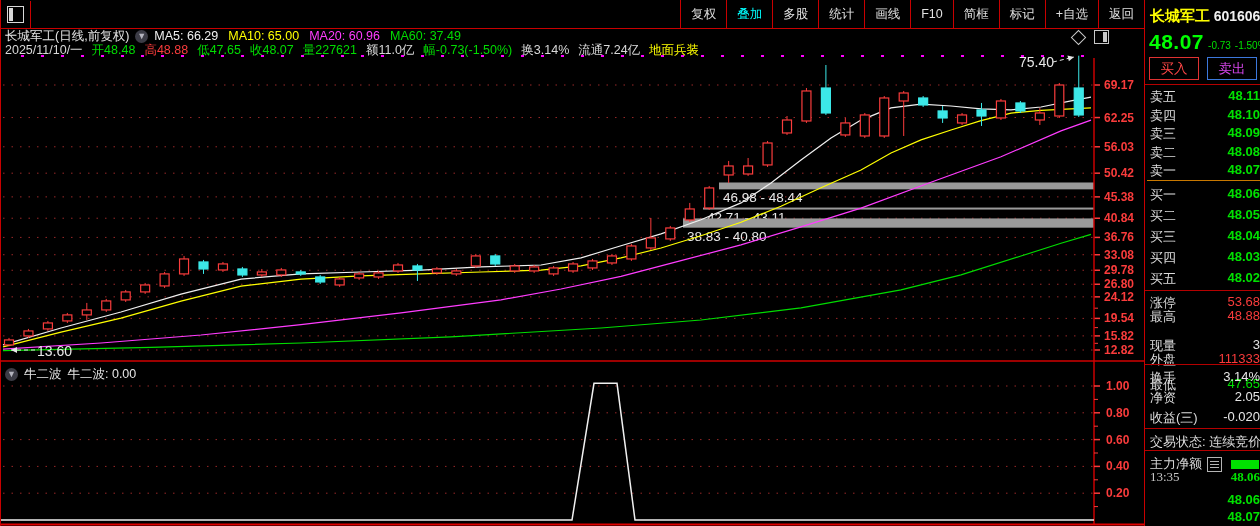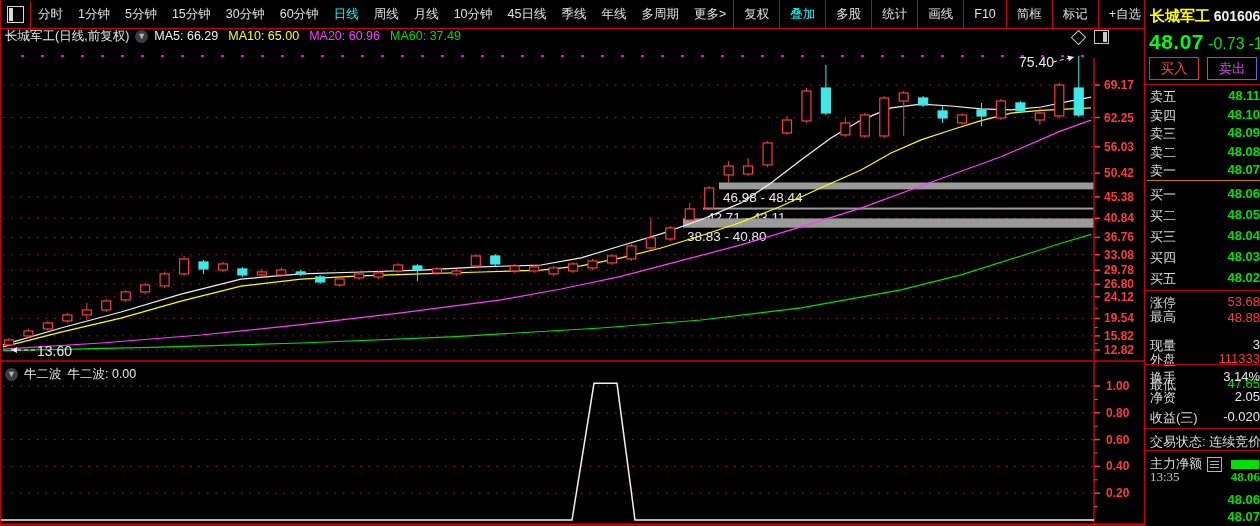--- a/index.html
+++ b/index.html
@@ -31,21 +31,21 @@
   
   .sub-label{position:absolute;left:4px;top:366px;display:flex;align-items:center;gap:6px;font-size:12.5px;color:#e6e6e6;}
   
   .rpanel{position:absolute;left:1143px;top:0;width:117px;height:526px;background:#000;
           border-left:1px solid #c80000;overflow:hidden;font-size:13px;}
   .rp-name{position:absolute;left:5px;top:7px;white-space:nowrap;}
   .rp-name .nm{color:#ffff00;font-size:15px;font-weight:bold;}
   .rp-name .cd{color:#f0f0f0;font-size:14px;font-weight:bold;}
   .rp-price{position:absolute;left:4px;top:30px;white-space:nowrap;}
   .rp-price .big{color:#00ff00;font-size:21px;font-weight:bold;letter-spacing:0.5px;}
-  .rp-price .chg{color:#00e100;font-size:16px;margin-left:4px;}
+  .rp-price .chg{color:#00e100;font-size:10px;margin-left:4px;}
   .rp-btns{position:absolute;left:4px;top:57px;display:flex;gap:8px;}
   .btn-buy,.btn-sell{width:48px;height:21px;display:flex;align-items:center;justify-content:center;
      font-size:13.5px;background:#000;cursor:pointer;}
   .btn-buy{border:1px solid #e03232;color:#ff4646;}
   .btn-sell{border:1px solid #3c78dc;color:#d946ef;}
   .rp-div{position:absolute;left:0;width:117px;height:0;border-top:1px solid #b40000;}
   .lvl-row,.st-row{position:absolute;left:5px;width:110px;display:flex;justify-content:space-between;white-space:nowrap;}
   .lvl-row .lb,.st-row .lb{color:#dcdcdc;}
   .lvl-row .pr{color:#00e100;font-weight:bold;}
   .orange-sep{position:absolute;left:2px;top:180px;width:113px;height:0;border-top:1px solid #c87800;}
@@ -60,57 +60,53 @@
   svg text{font-family:"Liberation Sans","DejaVu Sans",sans-serif;}
 </style>
 </head>
 <body>
 
 <div class="app">
 
   <div class="toolbar">
     <div class="win-ic"></div>
     <div class="tb-sep"></div>
-    <div class="tb-left" id="tb-left">
-        <div class="tb-item">分时</div>
-        <div class="tb-item">1分钟</div>
-        <div class="tb-item">5分钟</div>
-        <div class="tb-item">15分钟</div>
-        <div class="tb-item">30分钟</div>
-        <div class="tb-item">60分钟</div>
-        <div class="tb-item active">日线</div>
-        <div class="tb-item">周线</div>
-        <div class="tb-item">月线</div>
-        <div class="tb-item">10分钟</div>
-        <div class="tb-item">45日线</div>
-        <div class="tb-item">季线</div>
-        <div class="tb-item">年线</div>
-        <div class="tb-item">多周期</div>
-        <div class="tb-item">更多&gt;</div>
-      </div>
     <div class="tb-right" id="tb-right">
         <div class="tb-item">复权</div>
         <div class="tb-item active">叠加</div>
         <div class="tb-item">多股</div>
         <div class="tb-item">统计</div>
         <div class="tb-item">画线</div>
         <div class="tb-item">F10</div>
         <div class="tb-item">简框</div>
         <div class="tb-item">标记</div>
         <div class="tb-item">+自选</div>
         <div class="tb-item">返回</div>
       </div>
   </div>
 
   <div class="chart-head">
     <span style="color:#e6e6e6;">长城军工(日线,前复权)</span>
     <span class="chev">▼</span>
     <span id="ma-labels"><span style="color: rgb(240, 240, 240); margin-right: 10px;">MA5: 66.29</span><span style="color: rgb(255, 255, 0); margin-right: 10px;">MA10: 65.00</span><span style="color: rgb(255, 60, 255); margin-right: 10px;">MA20: 60.96</span><span style="color: rgb(0, 220, 0); margin-right: 10px;">MA60: 37.49</span></span>
   </div>
 
+  <div class="info-bar" id="info-bar">
+      <span style="color: rgb(216, 216, 216);">2025/11/10/一</span>
+      <span style="color: rgb(0, 220, 0);">开48.48</span>
+      <span style="color: rgb(250, 60, 60);">高48.88</span>
+      <span style="color: rgb(0, 220, 0);">低47.65</span>
+      <span style="color: rgb(0, 220, 0);">收48.07</span>
+      <span style="color: rgb(0, 220, 0);">量227621</span>
+      <span style="color: rgb(216, 216, 216);">额11.0亿</span>
+      <span style="color: rgb(0, 220, 0);">幅-0.73(-1.50%)</span>
+      <span style="color: rgb(216, 216, 216);">换3.14%</span>
+      <span style="color: rgb(216, 216, 216);">流通7.24亿</span>
+      <span style="color: rgb(255, 255, 0);">地面兵装</span>
+    </div>
 
   <div class="panel-toggles">
     <span class="diamond"></span>
     <span class="mini-win"></span>
   </div>
 
   <svg id="chart" width="1143" height="526" style="position:absolute;left:0;top:0;">
       <line x1="2" y1="85" x2="1093" y2="85" stroke="#982828" stroke-width="1" stroke-dasharray="1.5 7"></line>
       <line x1="1093" y1="85" x2="1099" y2="85" stroke="#fa3c3c" stroke-width="1.5"></line>
       <text x="1103" y="89" fill="#fa3c3c" font-size="12" font-weight="bold">69.17</text>
@@ -484,21 +480,21 @@
           <span class="pr">48.02</span>
         </div>
       </div>
     <div class="orange-sep"></div>
     <div class="rp-div" style="top:290px;"></div>
     <div id="stats-rows">
         <div class="st-row" style="top: 294px;">
           <span class="lb">涨停</span>
           <span class="pr" style="color: rgb(250, 60, 60);">53.68</span>
         </div>
-        <div class="st-row" style="top: 308.2px; align-items: center;">
+        <div class="st-row" style="top: 308.2px;">
           <span class="lb">最高</span>
           <span class="pr" style="color: rgb(250, 60, 60);">48.88</span>
         </div>
         <div class="st-row" style="top: 328px; margin-top: 48px;">
           <span class="lb">最低</span>
           <span class="pr" style="color: rgb(0, 225, 0);">47.65</span>
         </div>
         <div class="st-row" style="top: 336.6px;">
           <span class="lb">现量</span>
           <span class="pr" style="color: rgb(224, 224, 224);">3</span>

